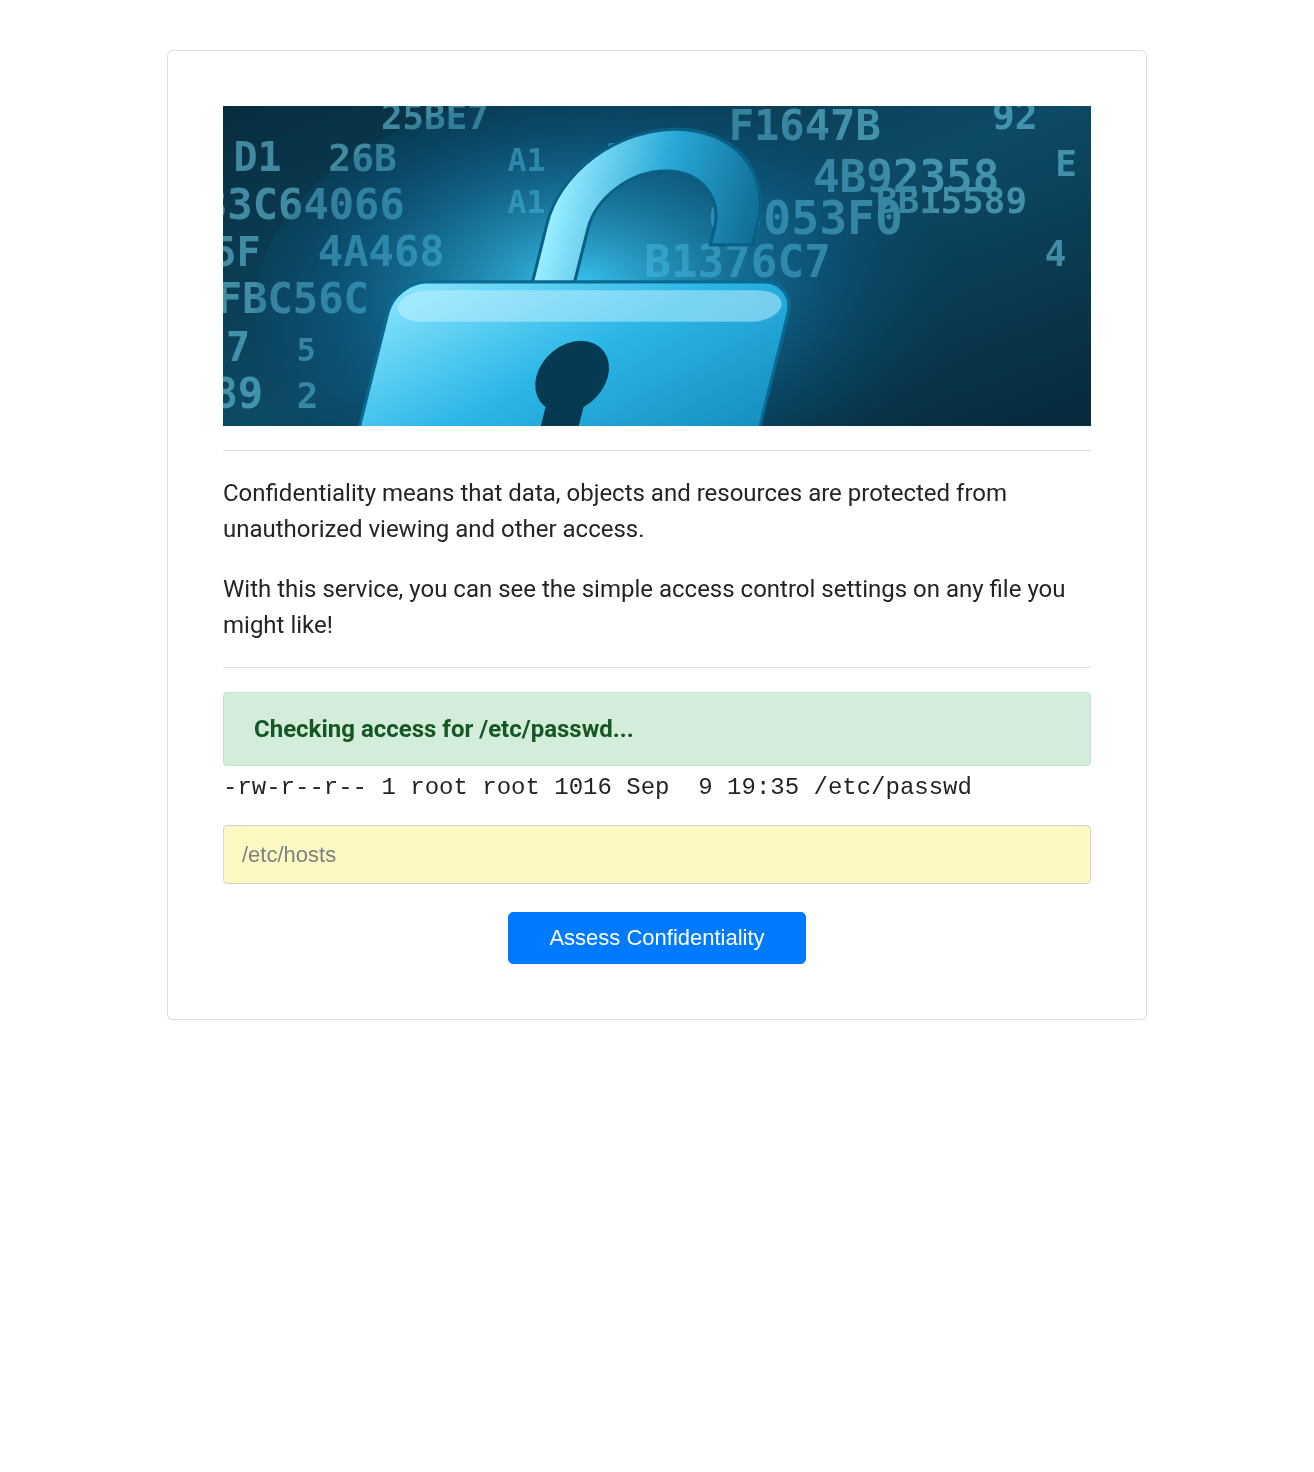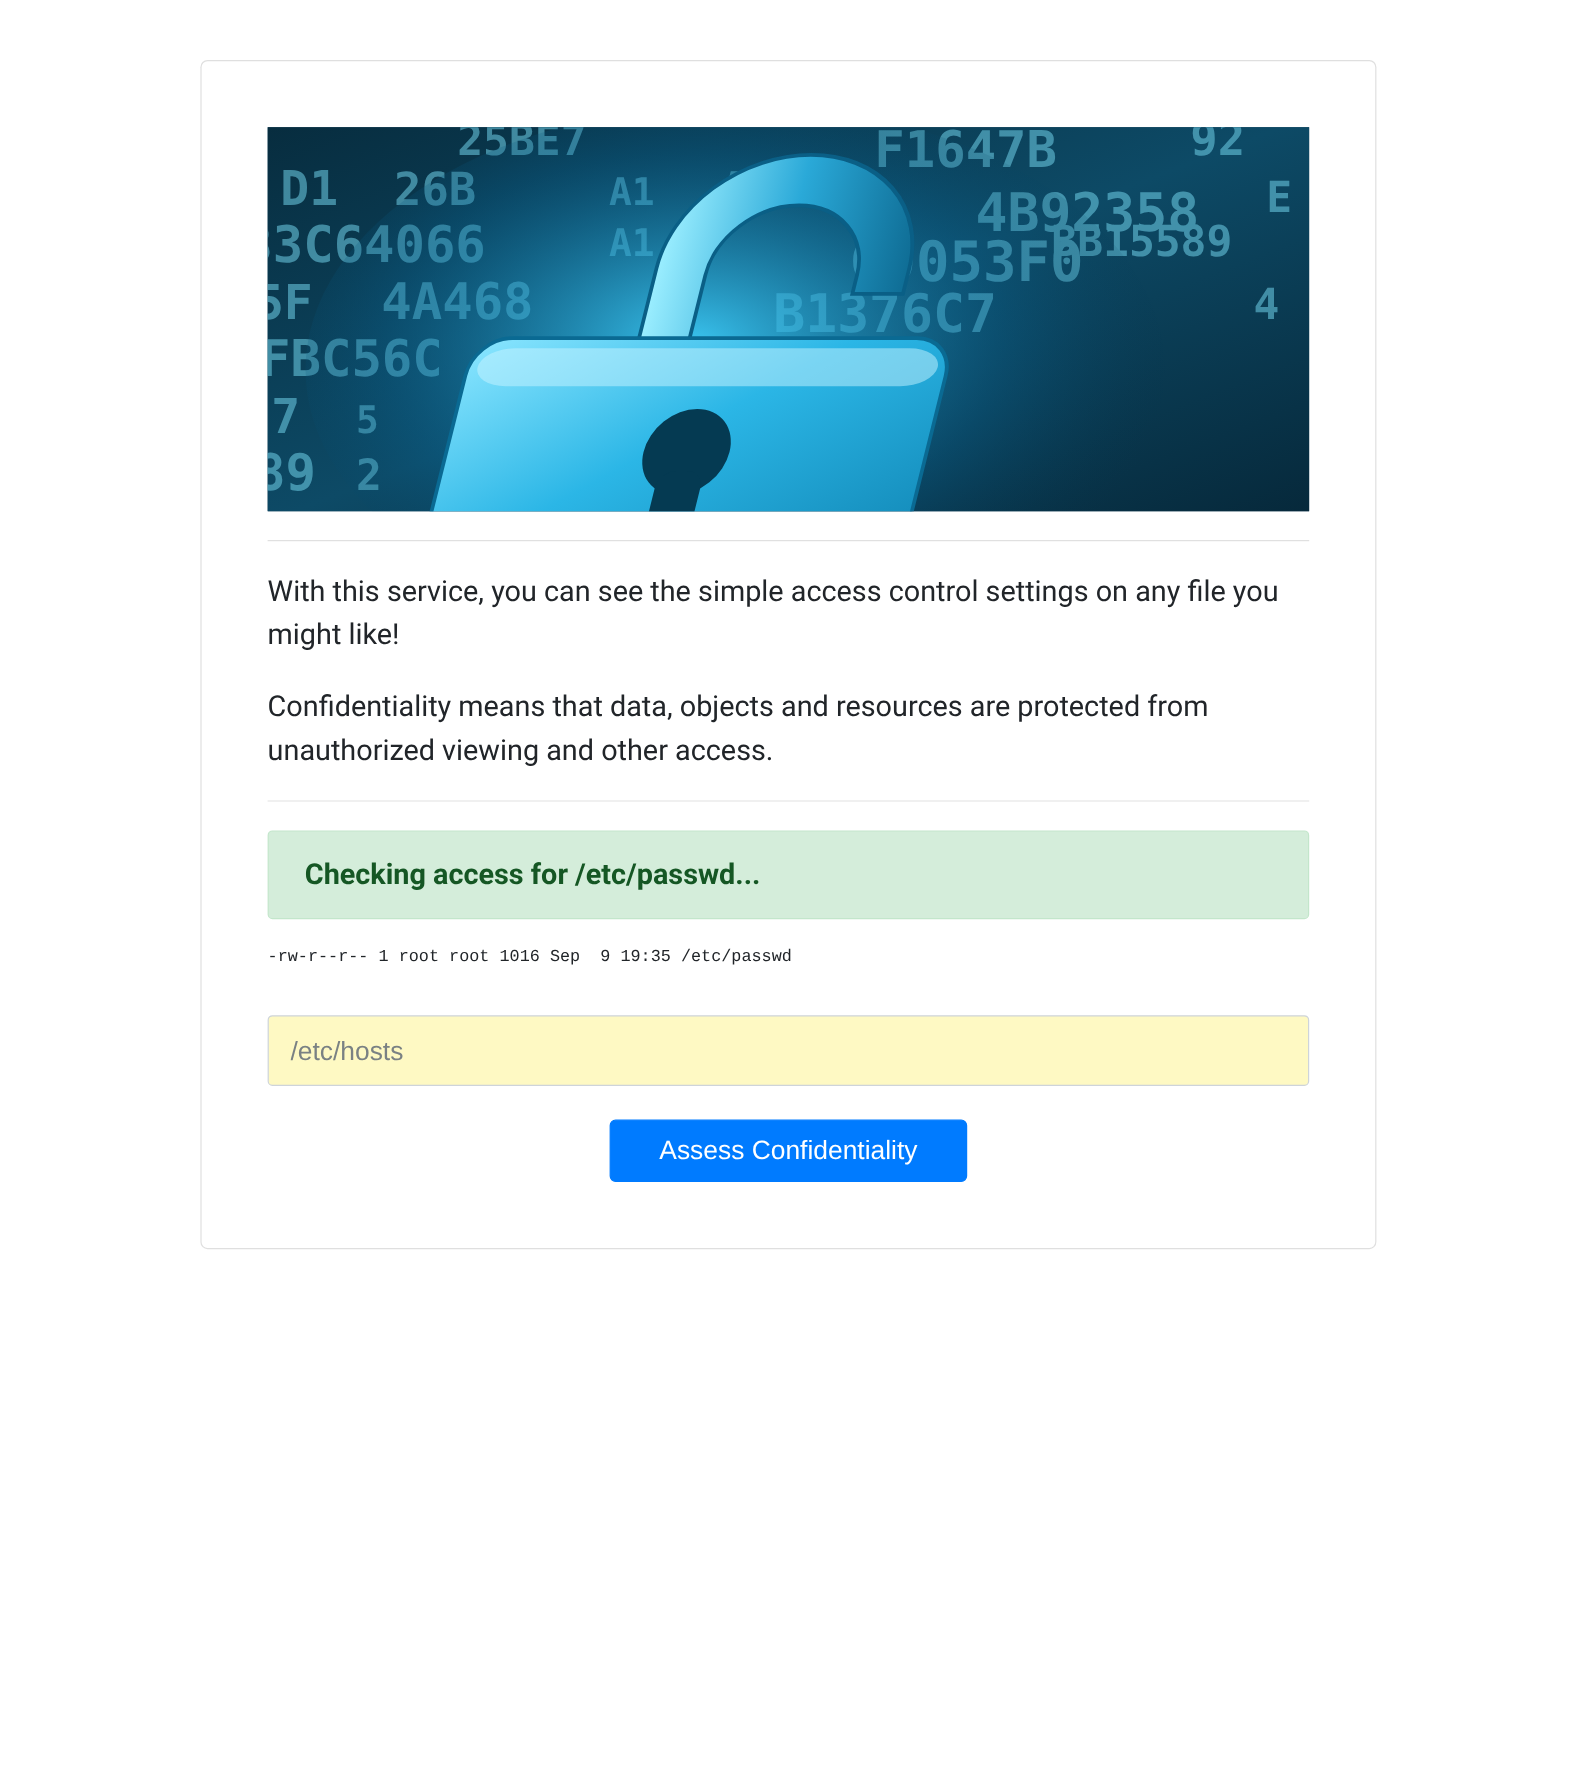--- a/index.html
+++ b/index.html
@@ -45,33 +45,33 @@
       line-height: 1.5;
       color: #212529;
       margin-bottom: 24px;
     }
     .alert-success {
       background: #d4edda;
       border: 1px solid #c3e6cb;
       color: #155724;
       border-radius: 4px;
       padding: 22px 30px;
-      margin-bottom: 24px;
+      margin-bottom: 8px;
     }
     .alert-success h4 {
       font-size: 24px;
       font-weight: 700;
       color: #155724;
     }
     pre.output {
       font-family: SFMono-Regular, Menlo, Monaco, Consolas, "Liberation Mono", "Courier New", monospace;
-      font-size: 14px;
+      font-size: 24px;
       color: #212529;
       white-space: pre;
-      margin-bottom: 40px;
+      margin-bottom: 24px;
       overflow-x: auto;
     }
     .form-group {
       margin-bottom: 28px;
     }
     .form-control {
       width: 100%;
       padding: 12px 18px;
       font-size: 22px;
       line-height: 1.5;
@@ -164,22 +164,22 @@
       <g fill="#053a52">
         <circle cx="270" cy="235" r="34"></circle>
         <rect x="252" y="250" width="36" height="80" rx="14"></rect>
       </g>
     </g>
   </svg>
 
   <hr>
 
   <div class="desc">
+    <p>Confidentiality means that data, objects and resources are protected from unauthorized viewing and other access.</p>
     <p>With this service, you can see the simple access control settings on any file you might like!</p>
-    <p>Confidentiality means that data, objects and resources are protected from unauthorized viewing and other access.</p>
   </div>
 
   <hr>
 
   <div class="alert-success">
     <h4>Checking access for /etc/passwd...</h4>
   </div>
 
   <pre class="output">-rw-r--r-- 1 root root 1016 Sep  9 19:35 /etc/passwd</pre>
 

